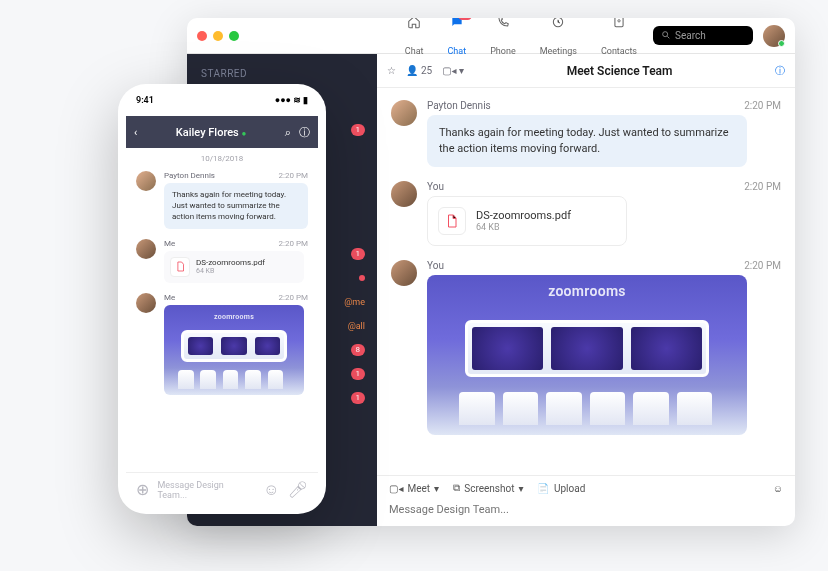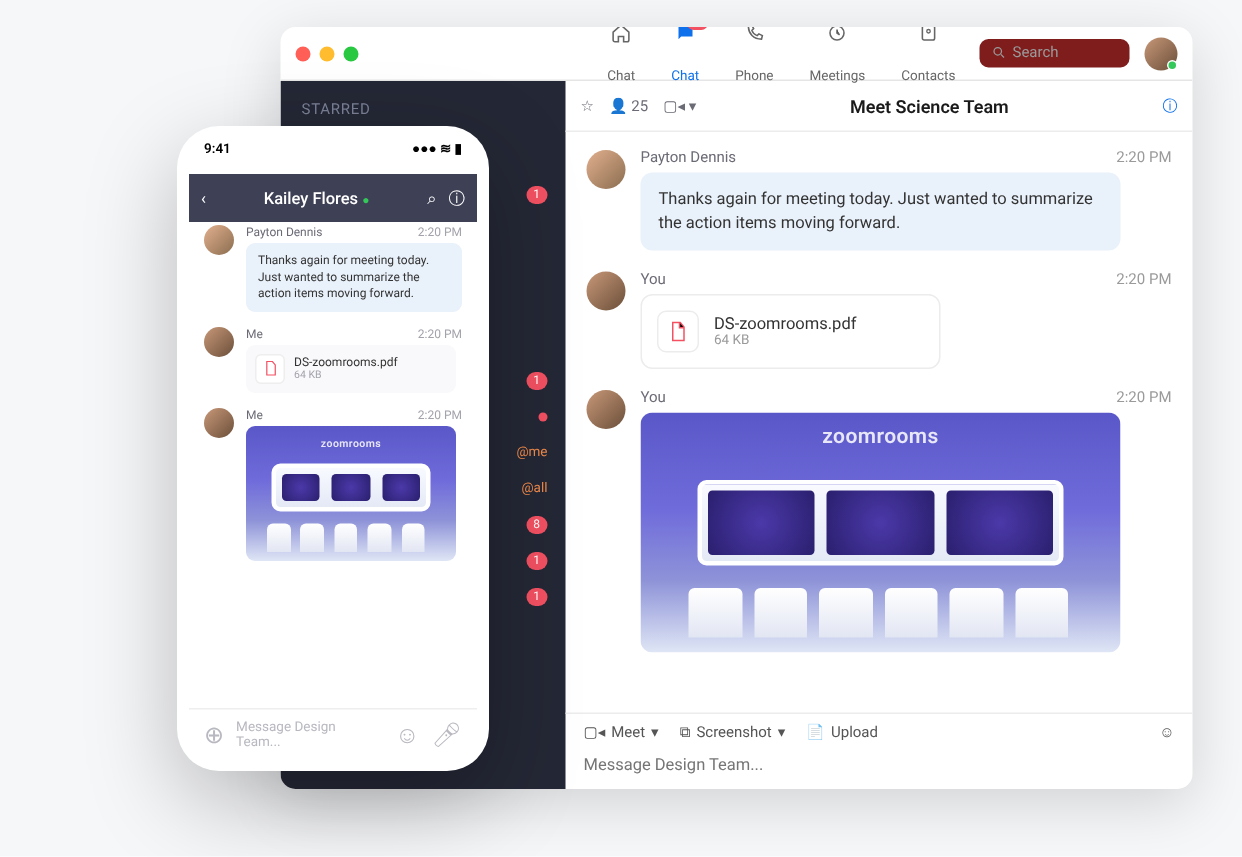--- a/index.html
+++ b/index.html
@@ -7,21 +7,21 @@
 .desktop { position:absolute; left:187px; top:18px; width:608px; height:508px; background:#fff; border-radius:10px; box-shadow:0 10px 40px rgba(0,0,0,0.15); overflow:hidden; }
 .titlebar { height:36px; display:flex; align-items:center; padding:0 10px; border-bottom:1px solid #e5e5e5; }
 .traffic { display:flex; gap:6px; margin-right:auto; }
 .traffic span { width:10px; height:10px; border-radius:50%; }
 .traffic .r{background:#ff5f57}.traffic .y{background:#febc2e}.traffic .g{background:#28c840}
 .topnav { display:flex; gap:24px; align-items:center; }
 .navitem { display:flex; flex-direction:column; align-items:center; font-size:9px; color:#666; position:relative; cursor:pointer;gap:15px; }
 .navitem.active { color:#0e71eb; }
 .navitem svg{width:14px;height:14px;margin-bottom:2px}
 .badge { position:absolute; top:-4px; right:-6px; background:#f35162; color:#fff; font-size:7px; padding:1px 3px; border-radius:6px; line-height:1; }
-.search { margin-left:16px; background:#7f1d1d; border-radius:6px; padding:4px 8px; display:flex; font-size:10px; color:#9a9a9a; width:100px;}
+.search { margin-left:16px; background:#000000; border-radius:6px; padding:4px 8px; display:flex; font-size:10px; color:#9a9a9a; width:100px;}
 .avatar { width:22px; height:22px; border-radius:50%; background:linear-gradient(135deg,#c89878,#6b4f3a); margin-left:10px; position:relative;}
 .dot-g{position:absolute;bottom:0;right:0;width:7px;height:7px;border-radius:50%;background:#34c759;border:1.5px solid #fff}
 .app { display:flex; height:calc(100% - 36px); }
 .sidebar { width:190px; background:#242735; color:#9aa0b3; padding:14px 0 0 0; font-size:11px; overflow:hidden; }
 .sb-head{padding:0 14px 10px;font-size:10px;letter-spacing:.5px;color:#7b8196}
 .sb-item{padding:8px 14px;display:flex;align-items:center;gap:8px;cursor:pointer;position:relative}
 .sb-item .star{color:#7b8196}
 .sb-row{display:flex;align-items:center;justify-content:flex-end;padding:4px 12px;height:24px}
 .rbadge{background:#f35162;color:#fff;font-size:8px;border-radius:8px;padding:1px 5px;line-height:1.2}
 .rtag{color:#f08a4b;font-size:9px}
@@ -261,20 +261,21 @@
     <div class="status">
       <span>9:41</span>
       <span>●●● ≋ ▮</span>
     </div>
     <div class="pnav">
       <span>‹</span>
       <span class="pt"><span>Kailey Flores</span> <span style="color:#34c759;font-size:8px">●</span></span>
       <span style="margin-right:8px">⌕</span>
       <span>ⓘ</span>
     </div>
+    <div class="pdate">10/18/2018</div>
 
     <div class="pmsg">
       <div class="pav" style="background:linear-gradient(135deg,#e2b08f,#8a6d4f)"></div>
       <div class="pcol">
         <div class="phead">
             <span>Payton Dennis</span>
             <span class="pt2">2:20 PM</span>
           </div>
         <div class="pbub">Thanks again for meeting today. Just wanted to summarize the action items moving forward.</div>
       </div>

